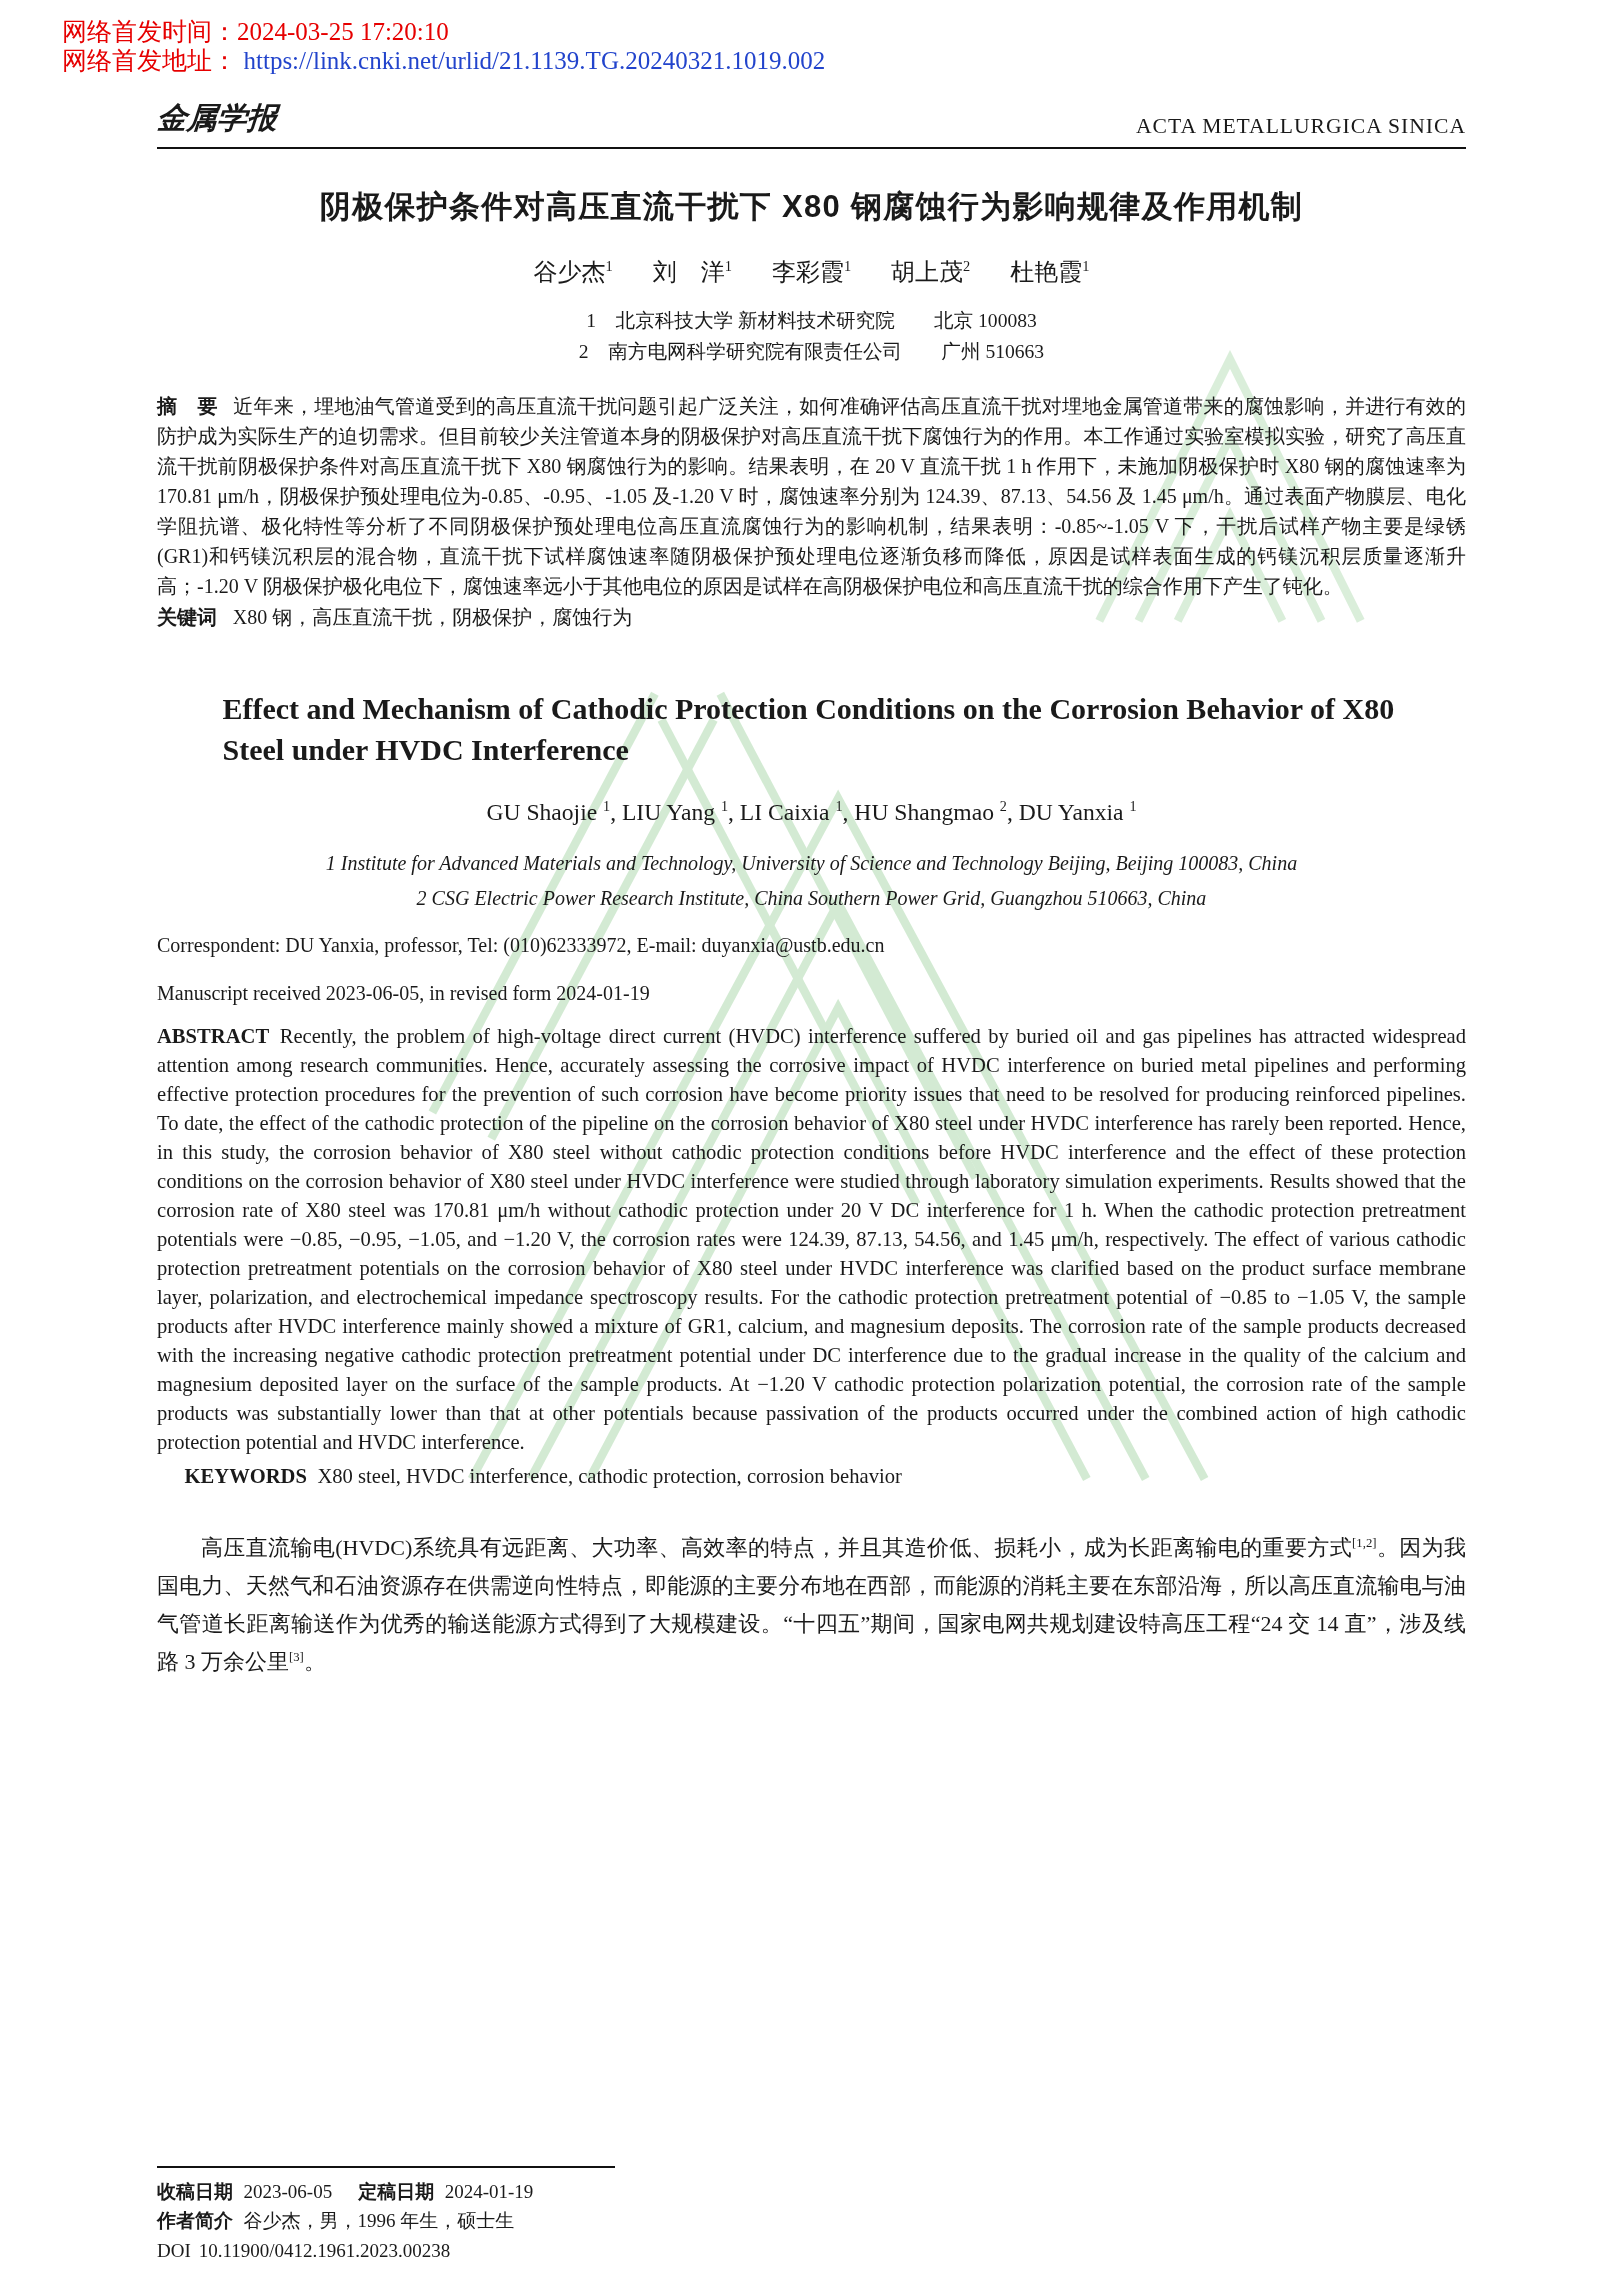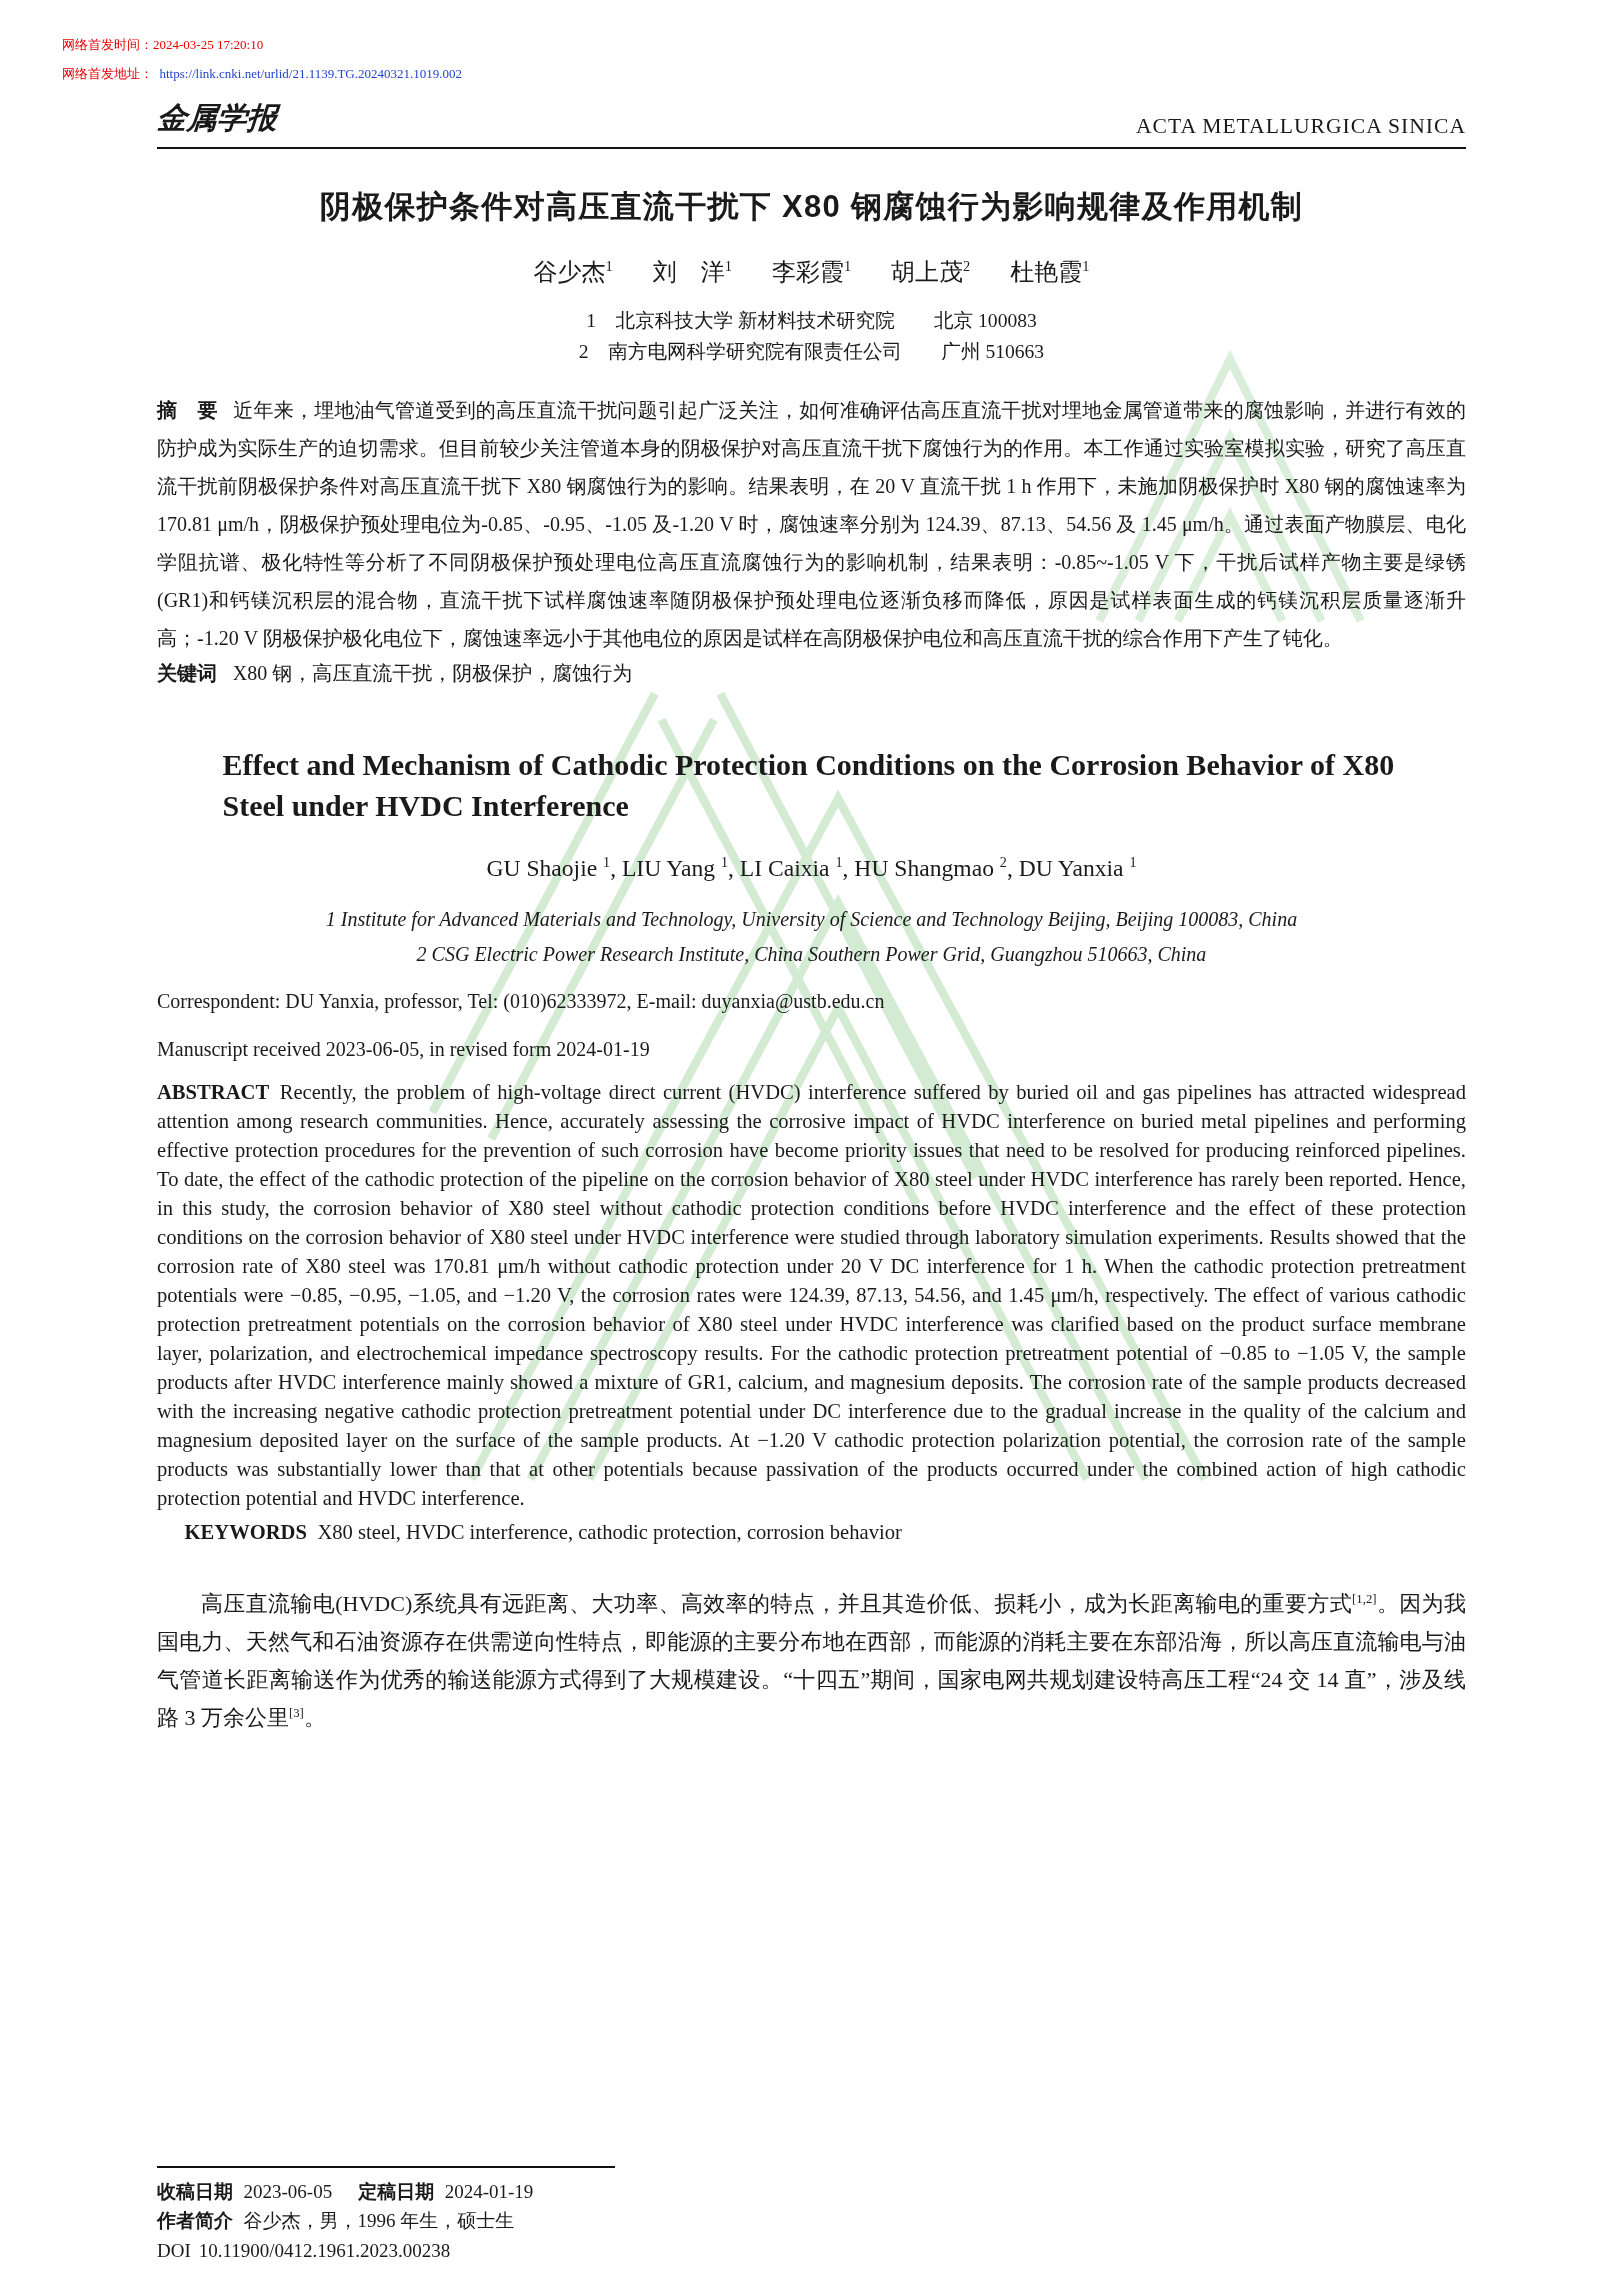--- a/index.html
+++ b/index.html
@@ -3,41 +3,41 @@
 <meta charset="utf-8">
 <style>
   html,body { margin:0; padding:0; background:#ffffff; }
   .page {
     position:relative; width:1623px; height:2295px; background:#ffffff;
     font-family:"Liberation Serif","DejaVu Serif",serif; color:#1a1a1a; overflow:hidden;
   }
   .content { position:absolute; inset:0; z-index:2; padding:0 157px; box-sizing:border-box; }
 
   
-  .prepub { position:absolute; left:62px; top:30px; font-size:13px; line-height:29.4px; }
+  .prepub { position:absolute; left:62px; top:17px; font-size:25px; line-height:29.4px; }
   .red  { color:var(--stamp-red,#e60000); }
   .link { color:var(--link-blue,#2244cc); margin-left:6.5px; cursor:pointer;font-family:Liberation Serif, serif; }
 
   
   .journal-header { display:flex; justify-content:space-between; align-items:flex-end; margin-top:98px; }
   .logo  { font-size:30px; font-weight:700; font-style:italic; transform:skewX(-4deg); }
   .jname { font-size:21.6px; letter-spacing:1px; }
   .header-rule { height:2.6px; background:var(--rule-black,#111111); margin-top:7.9px; }
 
   
   .cn-title {
     margin:37px 0 0; text-align:center; font-weight:700; font-size:31px; letter-spacing:1.3px;
     font-family:"Liberation Sans","DejaVu Sans",sans-serif;
   }
   .cn-authors { margin-top:27.5px; text-align:center; font-size:24px; }
   .author { margin:0 17px; white-space:nowrap;text-align:right; }
   sup { font-size:60%; vertical-align:super; line-height:0; }
   .affs { margin-top:17px; }
   .cn-aff { text-align:center; font-size:19.6px; line-height:31px; }
-  .cn-abstract { margin:23.6px 0 0; font-size:20px; line-height:38px; text-align:justify; }
+  .cn-abstract { margin:23.6px 0 0; font-size:20px; line-height:30px; text-align:justify; }
   .cjk-label { font-weight:700; font-family:"Liberation Sans","DejaVu Sans",sans-serif; margin-right:15.7px; }
   .cn-keywords { margin:2.6px 0 0; font-size:20px; line-height:29px; }
 
   
   .en-title { margin:56px auto 0; max-width:1178px; text-align:left; font-size:30px; line-height:41px; font-weight:700; }
   .en-authors { margin-top:29px; text-align:center; font-size:23.6px; }
   .en-affs { margin-top:19.6px; text-align:center; font-style:italic; font-size:20px; }
   .en-aff { line-height:35px; }
   .corr-line { font-size:20px; margin-top:18.3px; }
   .ms-line   { font-size:20px; margin-top:25px; }

